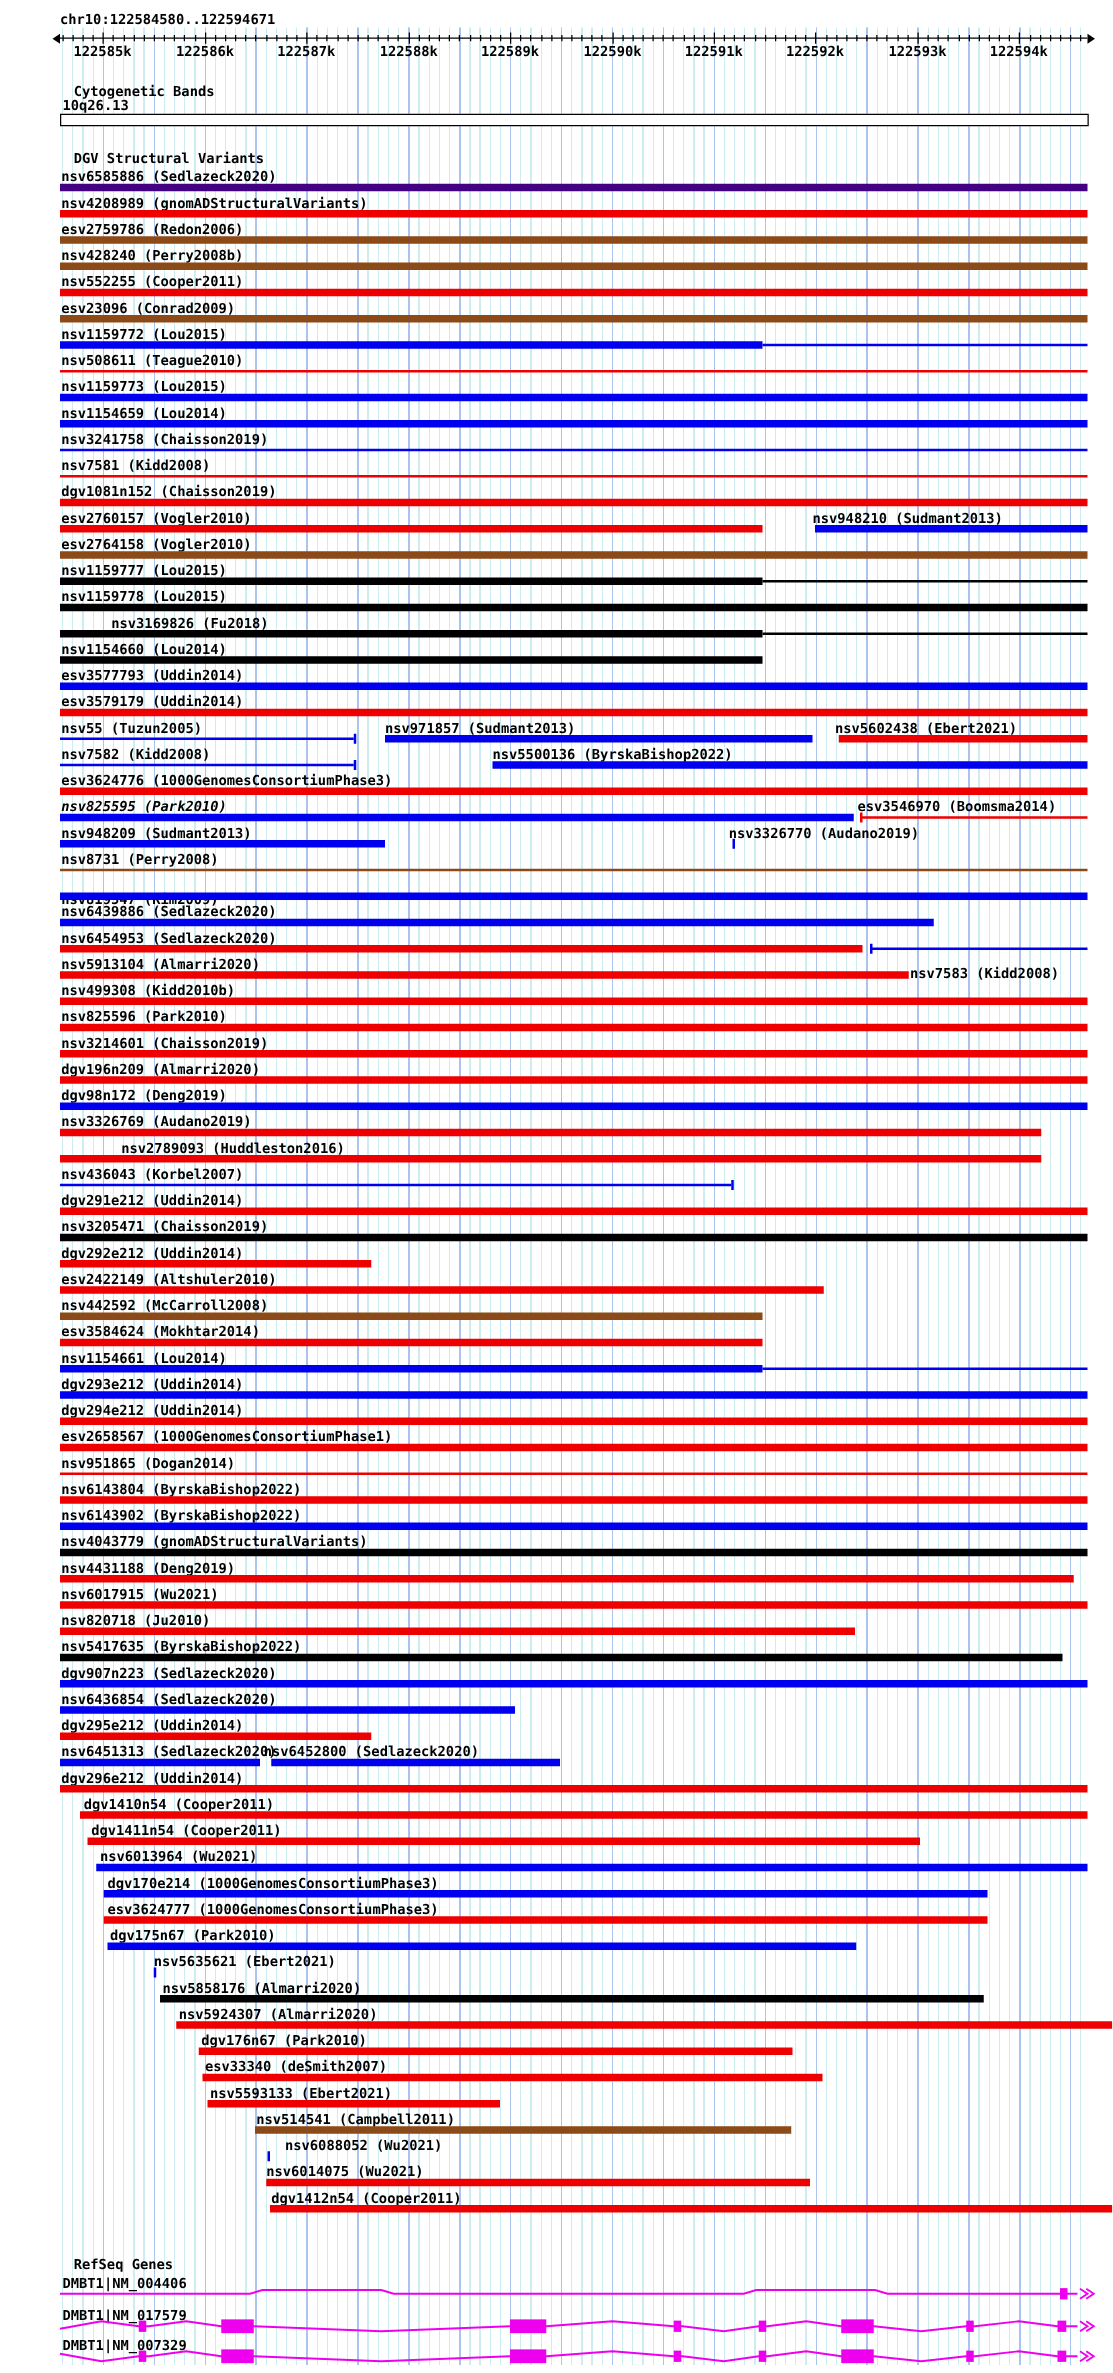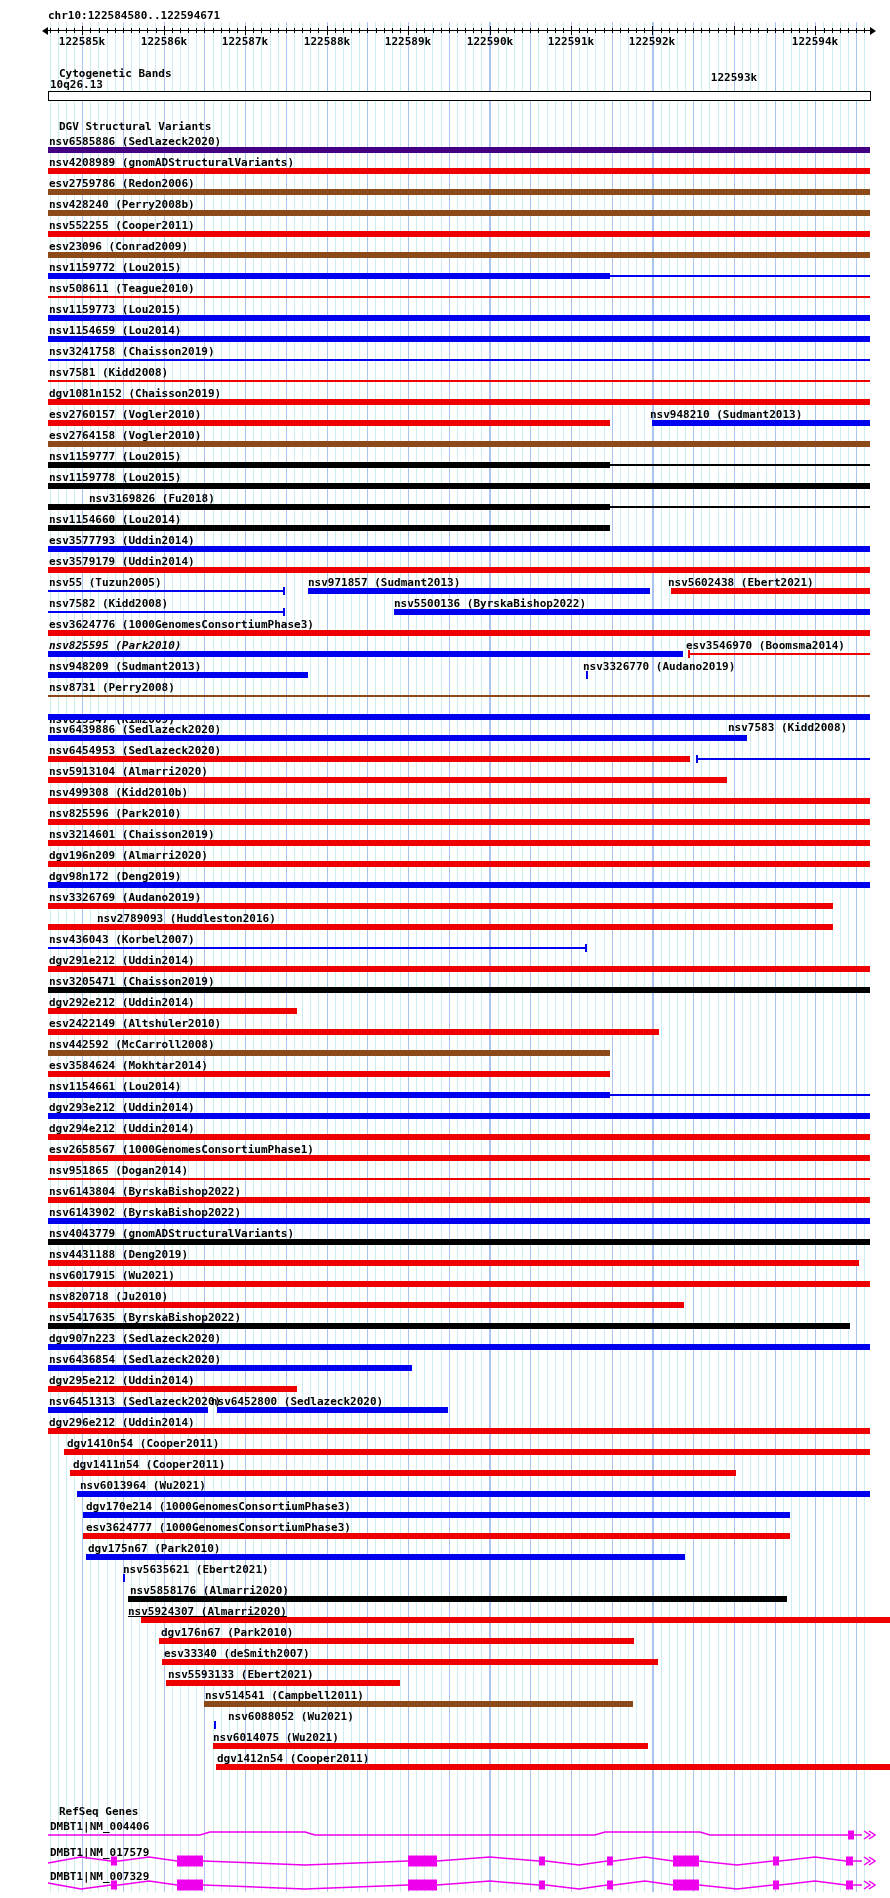--- a/index.html
+++ b/index.html
@@ -131,21 +131,21 @@
       <div class="tick" style="left: 856.1px; top: 28px; height: 5px;"></div>
       <div class="tick" style="left: 864.2px; top: 28px; height: 5px;"></div>
       <div class="lbl tick-label" style="left: 82px; top: 36px;">122585k</div>
       <div class="lbl tick-label" style="left: 164px; top: 36px;">122586k</div>
       <div class="lbl tick-label" style="left: 245px; top: 36px; text-align: right;">122587k</div>
       <div class="lbl tick-label" style="left: 327px; top: 36px;">122588k</div>
       <div class="lbl tick-label" style="left: 408px; top: 36px;">122589k</div>
       <div class="lbl tick-label" style="left: 490px; top: 36px;">122590k</div>
       <div class="lbl tick-label" style="left: 571px; top: 36px;">122591k</div>
       <div class="lbl tick-label" style="left: 652px; top: 36px;">122592k</div>
-      <div class="lbl tick-label" style="left: 734px; top: 36px; margin-top: 36px;">122593k</div>
+      <div class="lbl tick-label" style="left: 734px; top: 36px;">122593k</div>
       <div class="lbl tick-label" style="left: 815px; top: 36px;">122594k</div>
     </div>
   <div class="lbl" style="left:59px;top:68px">Cytogenetic Bands</div>
   <div class="lbl" style="left:50px;top:79px">10q26.13</div>
   <div class="band"></div>
   <div class="lbl" style="left:59px;top:121px">DGV Structural Variants</div>
   <div id="variants">
       <div>
         <div class="lbl" style="left: 49px; top: 136px;">nsv6585886 (Sedlazeck2020)</div>
         <div class="vbar" style="left: 48px; top: 147px; width: 822px; height: 6px; background: rgb(67, 0, 130);"></div>
@@ -276,21 +276,21 @@
         <div class="lbl" style="left: 49px; top: 714px;">nsv819547 (Kim2009)</div>
         <div class="vbar" style="left: 48px; top: 714px; width: 822px; height: 6px; background: rgb(0, 0, 238);"></div>
       </div>
       <div>
         <div class="lbl" style="left: 49px; top: 724px;">nsv6439886 (Sedlazeck2020)</div>
         <div class="vbar" style="left: 48px; top: 735px; width: 699px; height: 6px; background: rgb(0, 0, 238);"></div>
       </div>
       <div>
         <div class="lbl" style="left: 49px; top: 745px;">nsv6454953 (Sedlazeck2020)</div>
         <div class="vbar" style="left: 48px; top: 756px; width: 642px; height: 6px; background: rgb(238, 0, 0);"></div>
-        <div class="lbl" style="left: 694px; top: 722px; padding-left: 34px;">nsv7583 (Kidd2008)</div>
+        <div class="lbl" style="left: 694px; top: 773px; padding-left: 34px;">nsv7583 (Kidd2008)</div>
         <div class="vtick" style="left: 696px; top: 755px; width: 2px; height: 8px; background: rgb(0, 0, 238);"></div>
         <div class="vline" style="left: 696px; top: 758px; width: 174px; height: 2px; background: rgb(0, 0, 238);"></div>
       </div>
       <div>
         <div class="lbl" style="left: 49px; top: 766px;">nsv5913104 (Almarri2020)</div>
         <div class="vbar" style="left: 48px; top: 777px; width: 679px; height: 6px; background: rgb(238, 0, 0);"></div>
       </div>
       <div>
         <div class="lbl" style="left: 49px; top: 787px;">nsv499308 (Kidd2010b)</div>
         <div class="vbar" style="left: 48px; top: 798px; width: 822px; height: 6px; background: rgb(238, 0, 0);"></div>
@@ -445,21 +445,21 @@
       </div>
       <div>
         <div class="lbl" style="left: 123px; top: 1564px;">nsv5635621 (Ebert2021)</div>
         <div class="vtick" style="left: 123px; top: 1574px; width: 2px; height: 8px; background: rgb(0, 0, 238);"></div>
       </div>
       <div>
         <div class="lbl" style="left: 130px; top: 1585px;">nsv5858176 (Almarri2020)</div>
         <div class="vbar" style="left: 128px; top: 1596px; width: 659px; height: 6px; background: rgb(0, 0, 0);"></div>
       </div>
       <div>
-        <div class="lbl" style="left: 128px; top: 1606px; text-decoration: underline;">nsv5924307 (Almarri2020)</div>
+        <div class="lbl" style="left: 143px; top: 1606px;">nsv5924307 (Almarri2020)</div>
         <div class="vbar" style="left: 141px; top: 1617px; width: 749px; height: 6px; background: rgb(238, 0, 0);"></div>
       </div>
       <div>
         <div class="lbl" style="left: 161px; top: 1627px;">dgv176n67 (Park2010)</div>
         <div class="vbar" style="left: 159px; top: 1638px; width: 475px; height: 6px; background: rgb(238, 0, 0);"></div>
       </div>
       <div>
         <div class="lbl" style="left: 164px; top: 1648px;">esv33340 (deSmith2007)</div>
         <div class="vbar" style="left: 162px; top: 1659px; width: 496px; height: 6px; background: rgb(238, 0, 0);"></div>
       </div>

